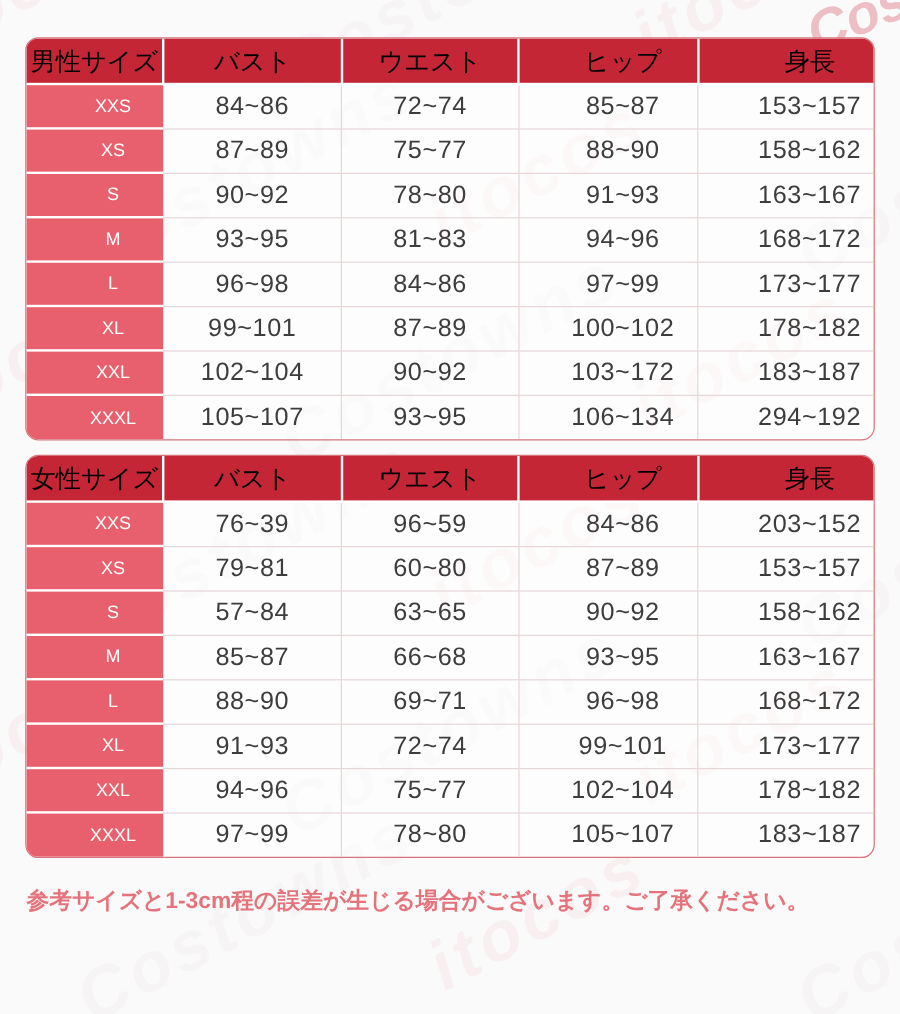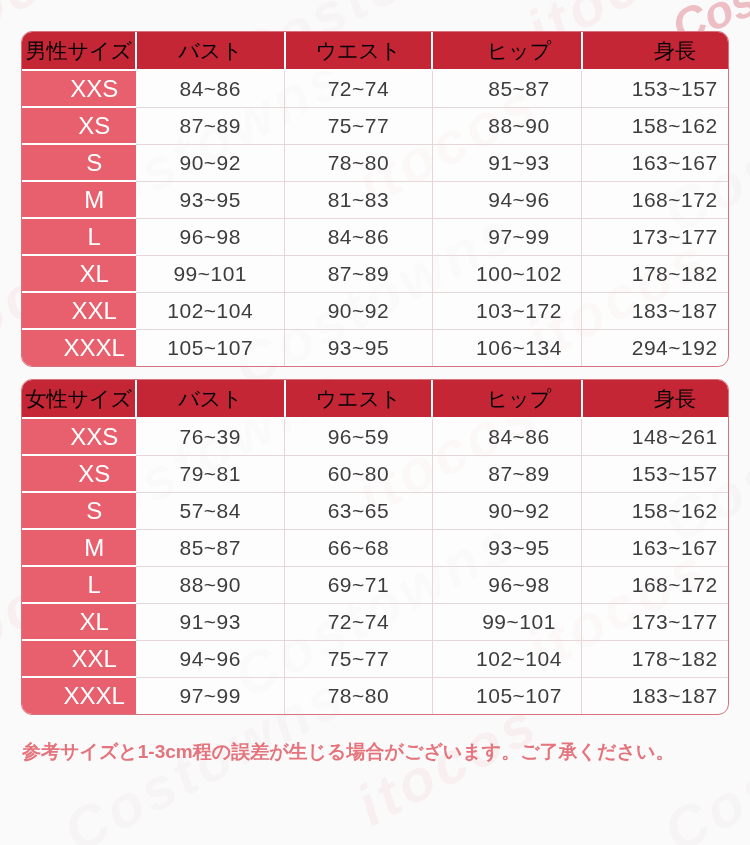--- a/index.html
+++ b/index.html
@@ -62,21 +62,21 @@
     color:#000000;
     font-size:21px;font-weight:400;
     border-right:2px solid #ffffff;
     border-bottom:2px solid #ffffff;
   }
   th:last-child{border-right:none;}
   td{height:37px;font-size:21px;}
   td.label-cell{
     background:var(--label-bg);
     color:#ffffff;
-    font-size:24px;
+    font-size:15px;
     border-bottom:2px solid #ffffff;
     padding-left:30px;
   }
   td.data-cell{
     background:transparent;
     color:var(--data-text);
     letter-spacing:0.5px;
     border-bottom:1px solid var(--grid-line);
     border-right:1px solid var(--grid-line);
   }
@@ -199,21 +199,21 @@
           <th>ヒップ</th>
           <th>身長</th>
         </tr>
       </thead>
       <tbody>
         <tr>
           <td class="label-cell">XXS</td>
           <td class="data-cell">76~39</td>
           <td class="data-cell">96~59</td>
           <td class="data-cell">84~86</td>
-          <td class="data-cell">148~261</td>
+          <td class="data-cell">203~152</td>
         </tr>
         <tr>
           <td class="label-cell">XS</td>
           <td class="data-cell">79~81</td>
           <td class="data-cell">60~80</td>
           <td class="data-cell">87~89</td>
           <td class="data-cell">153~157</td>
         </tr>
         <tr>
           <td class="label-cell">S</td>

